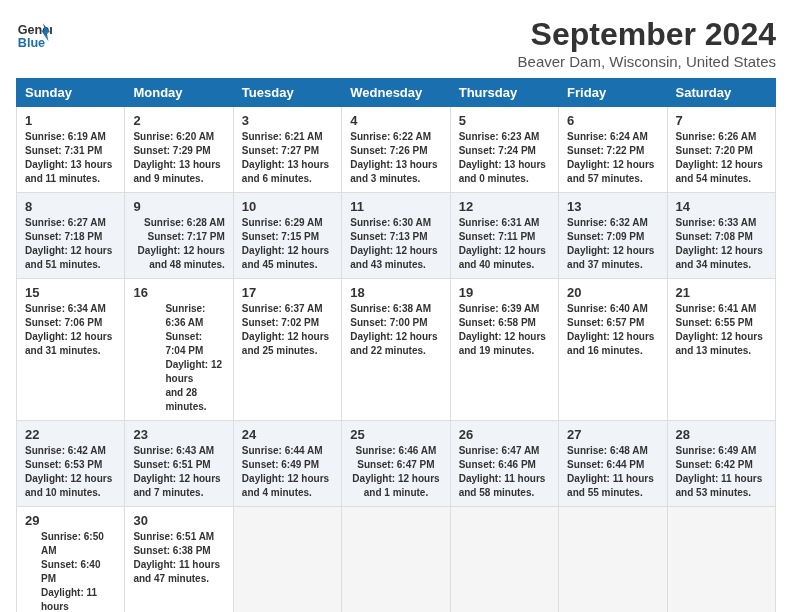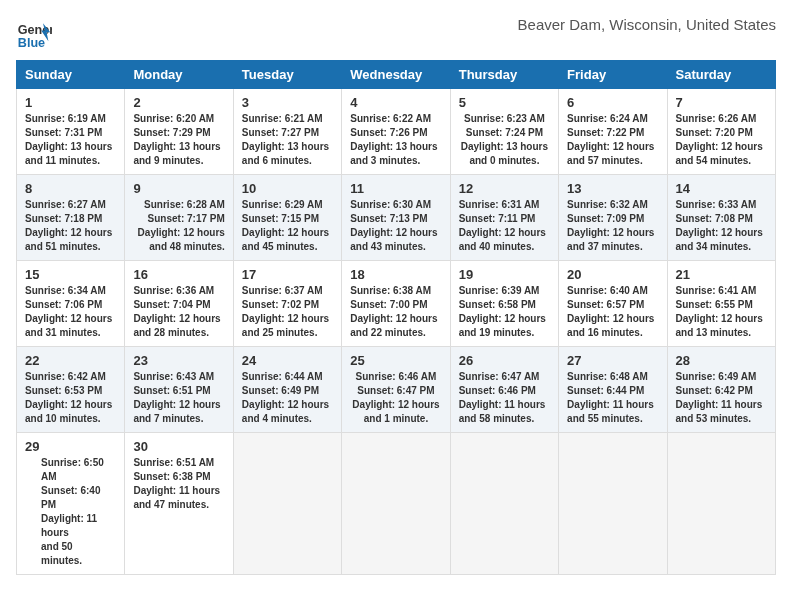--- a/index.html
+++ b/index.html
@@ -88,20 +88,21 @@
 
 <div class="header-area">
   <div class="logo">
     <svg class="logo-icon" viewBox="0 0 40 40">
       <text x="2" y="20" font-size="14" font-weight="bold" fill="#333">General</text>
       <text x="2" y="34" font-size="14" font-weight="bold" fill="#1a6faf">Blue</text>
       <polygon points="30,8 38,18 34,18 36,28 28,16 32,16" fill="#1a6faf"></polygon>
     </svg>
   </div>
   <div class="title-area">
+    <div class="calendar-title">September 2024</div>
     <div class="calendar-subtitle">Beaver Dam, Wisconsin, United States</div>
   </div>
 </div>
 
 <table>
   <thead>
     <tr>
       <th>Sunday</th>
       <th>Monday</th>
       <th>Tuesday</th>
@@ -136,21 +137,21 @@
         </td>
         <td>
           <span class="day-num">4</span>
           <div class="day-info" style="white-space: pre-line;">Sunrise: 6:22 AM
 Sunset: 7:26 PM
 Daylight: 13 hours
 and 3 minutes.</div>
         </td>
         <td>
           <span class="day-num">5</span>
-          <div class="day-info" style="white-space: pre-line; text-align: center;">Sunrise: 6:23 AM
+          <div class="day-info" style="white-space: pre-line;">Sunrise: 6:23 AM
 Sunset: 7:24 PM
 Daylight: 13 hours
 and 0 minutes.</div>
         </td>
         <td>
           <span class="day-num">6</span>
           <div class="day-info" style="white-space: pre-line;">Sunrise: 6:24 AM
 Sunset: 7:22 PM
 Daylight: 12 hours
 and 57 minutes.</div>
@@ -217,21 +218,21 @@
       <tr>
         <td>
           <span class="day-num">15</span>
           <div class="day-info" style="white-space: pre-line;">Sunrise: 6:34 AM
 Sunset: 7:06 PM
 Daylight: 12 hours
 and 31 minutes.</div>
         </td>
         <td>
           <span class="day-num">16</span>
-          <div class="day-info" style="white-space: pre-line;">Sunrise: 6:36 AM
+          <div class="day-info" style="white-space: pre-line; margin-left: 32px;">Sunrise: 6:36 AM
 Sunset: 7:04 PM
 Daylight: 12 hours
 and 28 minutes.</div>
         </td>
         <td>
           <span class="day-num">17</span>
           <div class="day-info" style="white-space: pre-line;">Sunrise: 6:37 AM
 Sunset: 7:02 PM
 Daylight: 12 hours
 and 25 minutes.</div>

